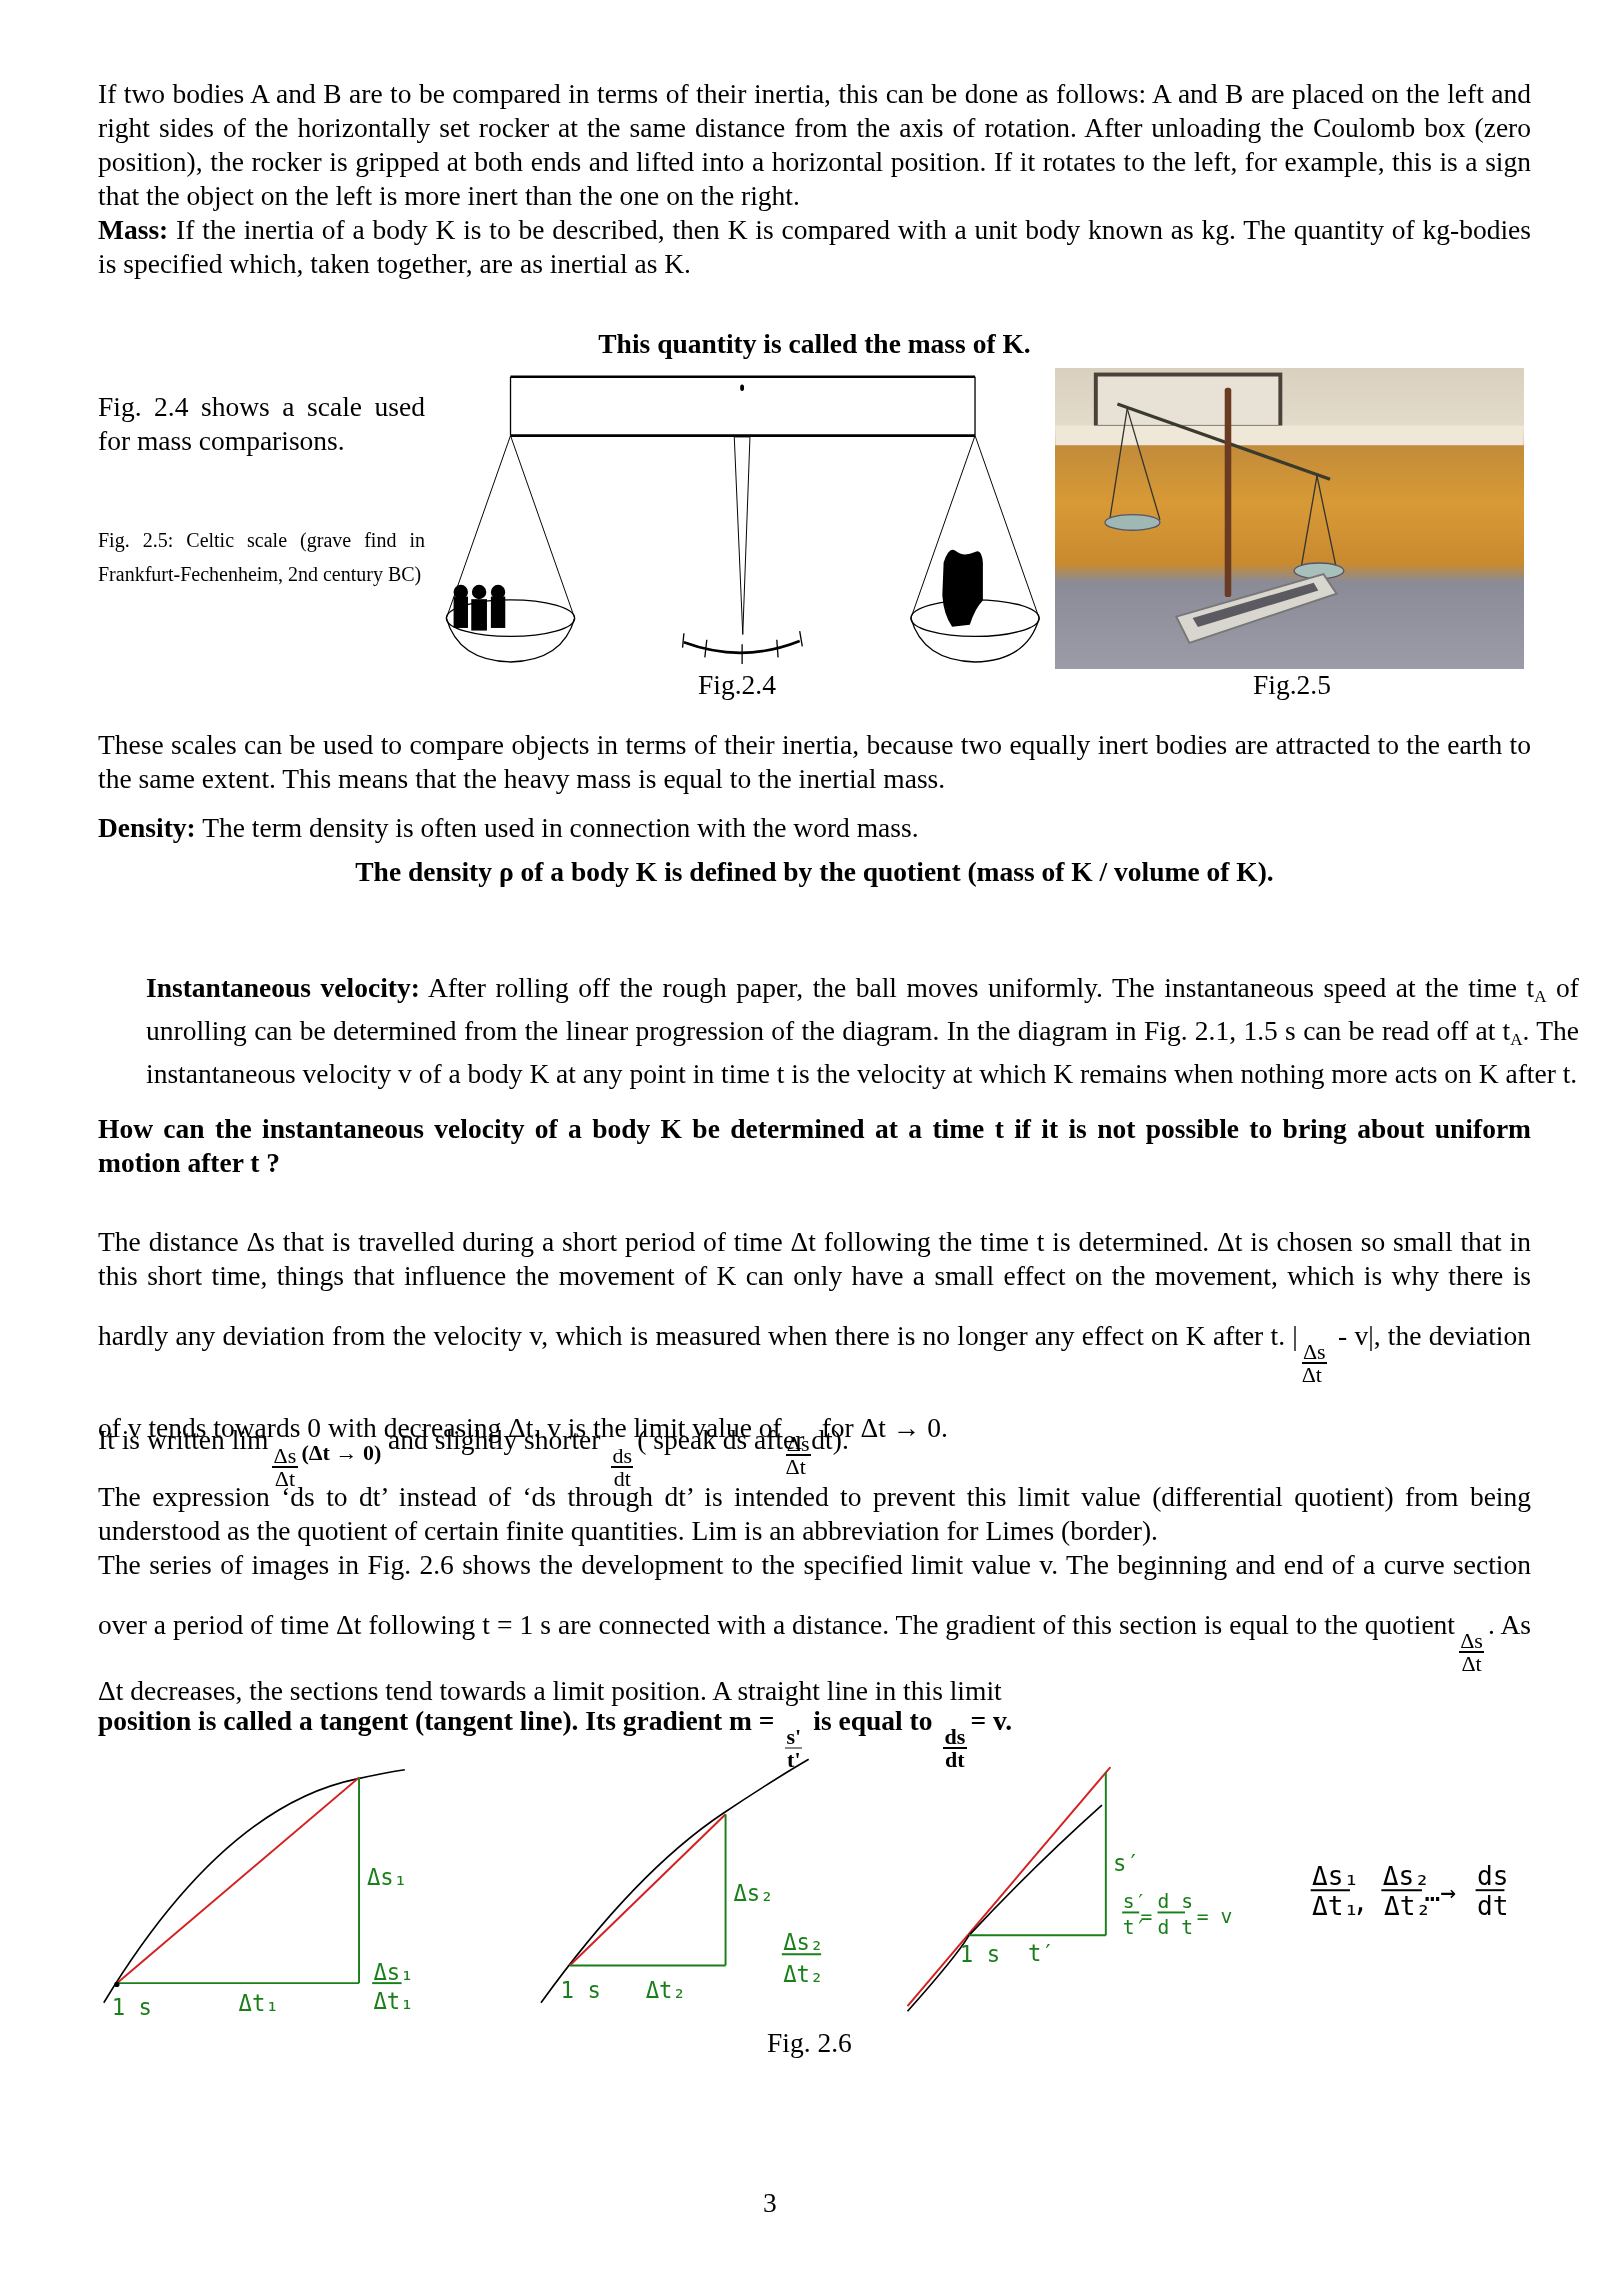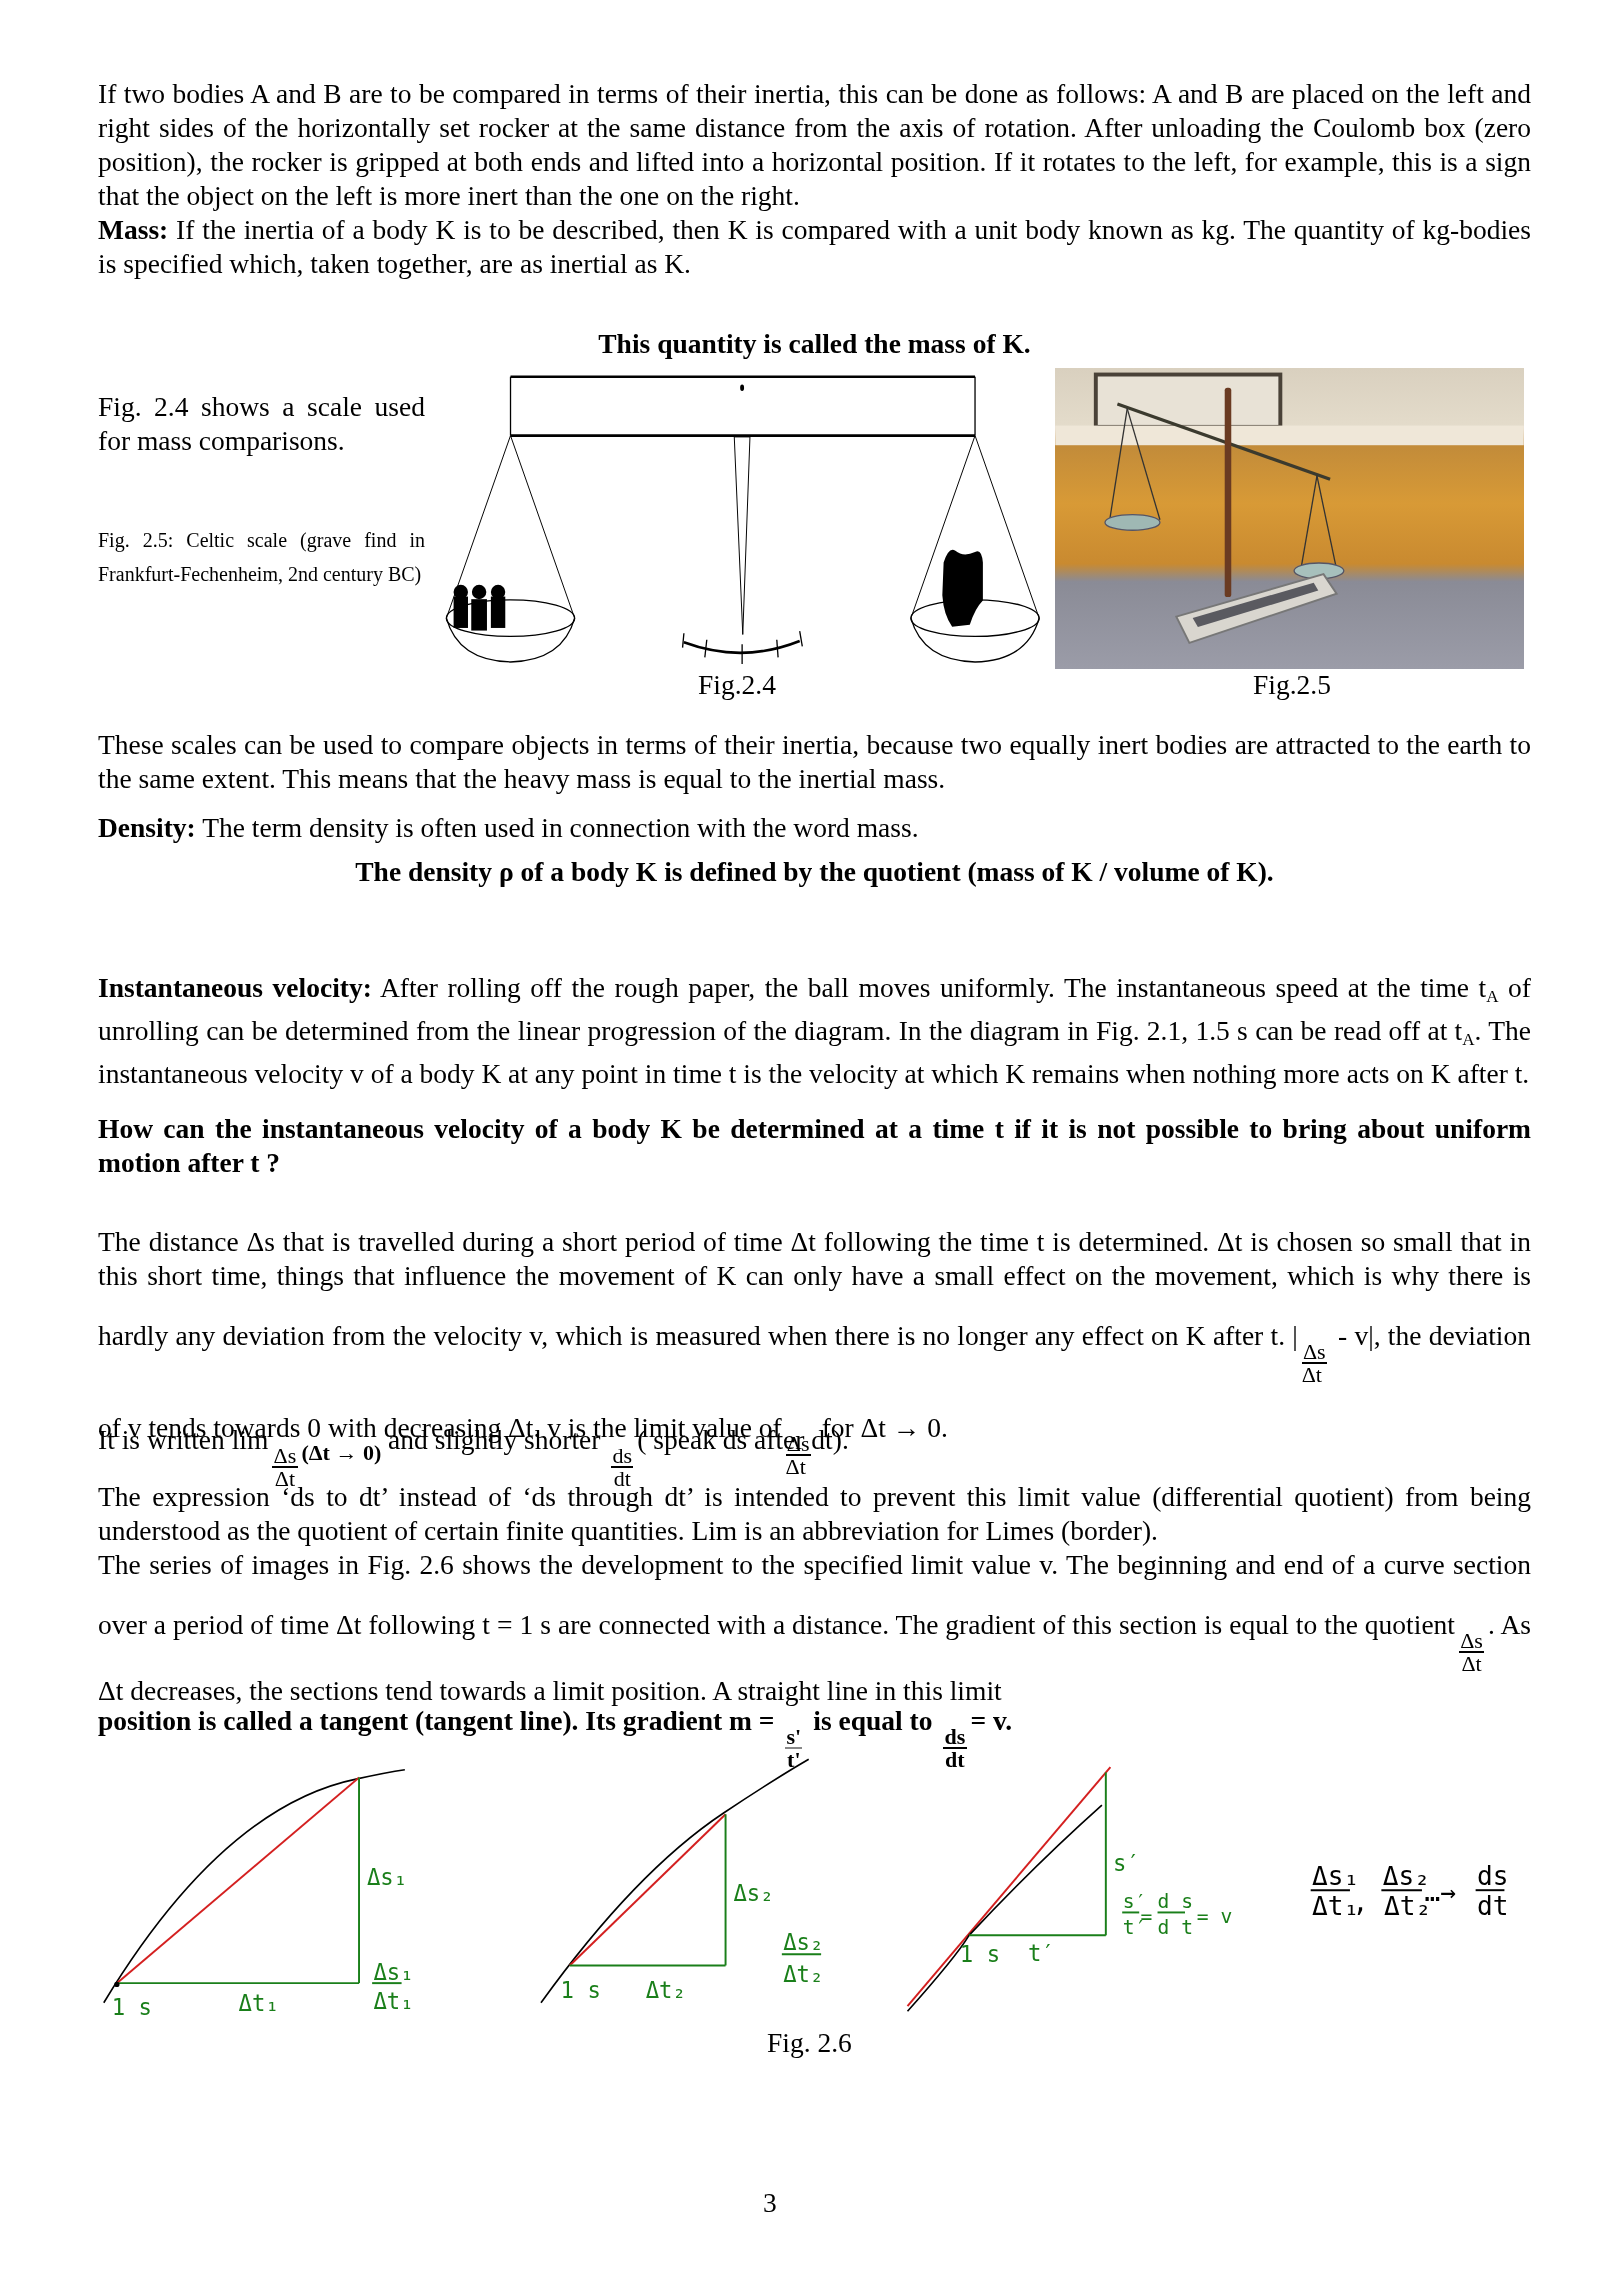--- a/index.html
+++ b/index.html
@@ -95,21 +95,21 @@
   </div>
   <div class="abs caption" style="left:1253px; top:669px;">Fig.2.5</div>
 
   <div class="txt last-left" style="top:728px;">These scales can be used to compare objects in terms of their inertia, because two equally inert bodies are attracted to the earth to the same extent. This means that the heavy mass is equal to the inertial mass.</div>
 
   <div class="txt" style="top:811px;">
     <span class="bold">Density:</span><span> The term density is often used in connection with the word mass.</span>
   </div>
   <div class="txt center bold" style="top:855px;">The density ρ of a body K is defined by the quotient (mass of K / volume of K).</div>
 
-  <div class="txt last-left" style="top:971px;">
+  <div class="txt last-left" style="top:971px;margin-left:48px;">
     <span class="bold">Instantaneous velocity:</span><span> After rolling off the rough paper, the ball moves uniformly. The instantaneous speed at the time t</span><span class="sub">A</span><span> of unrolling can be determined from the linear progression of the diagram.  In the diagram in Fig. 2.1, 1.5 s can be read off at t</span><span class="sub">A</span><span>. The instantaneous velocity v of a body K at any point in time t is the velocity at which K remains when nothing more acts on K after t.</span>
   </div>
 
   <div class="txt bold last-left" style="top:1112px;">How can the instantaneous velocity of a body K be determined at a time t if it is not possible to bring about uniform motion after t ?</div>
 
 
   <div class="txt last-left" style="top:1225px; line-height:34px;">
     <span>The distance Δs that is travelled during a short period of time Δt following the time t is determined. Δt is chosen so small that in this short time, things that influence the movement of K can only have a small effect on the movement, which is why there is hardly any deviation from the velocity v, which is measured when there is no longer any effect on K after t. |</span><span class="frac sm"><span class="num">Δs</span><span class="den">Δt</span></span><span> - v|, the deviation of v tends towards 0 with decreasing Δt. v is the limit value of</span><span class="frac sm"><span class="num">Δs</span><span class="den">Δt</span></span><span> for Δt → 0.</span>
   </div>
 

